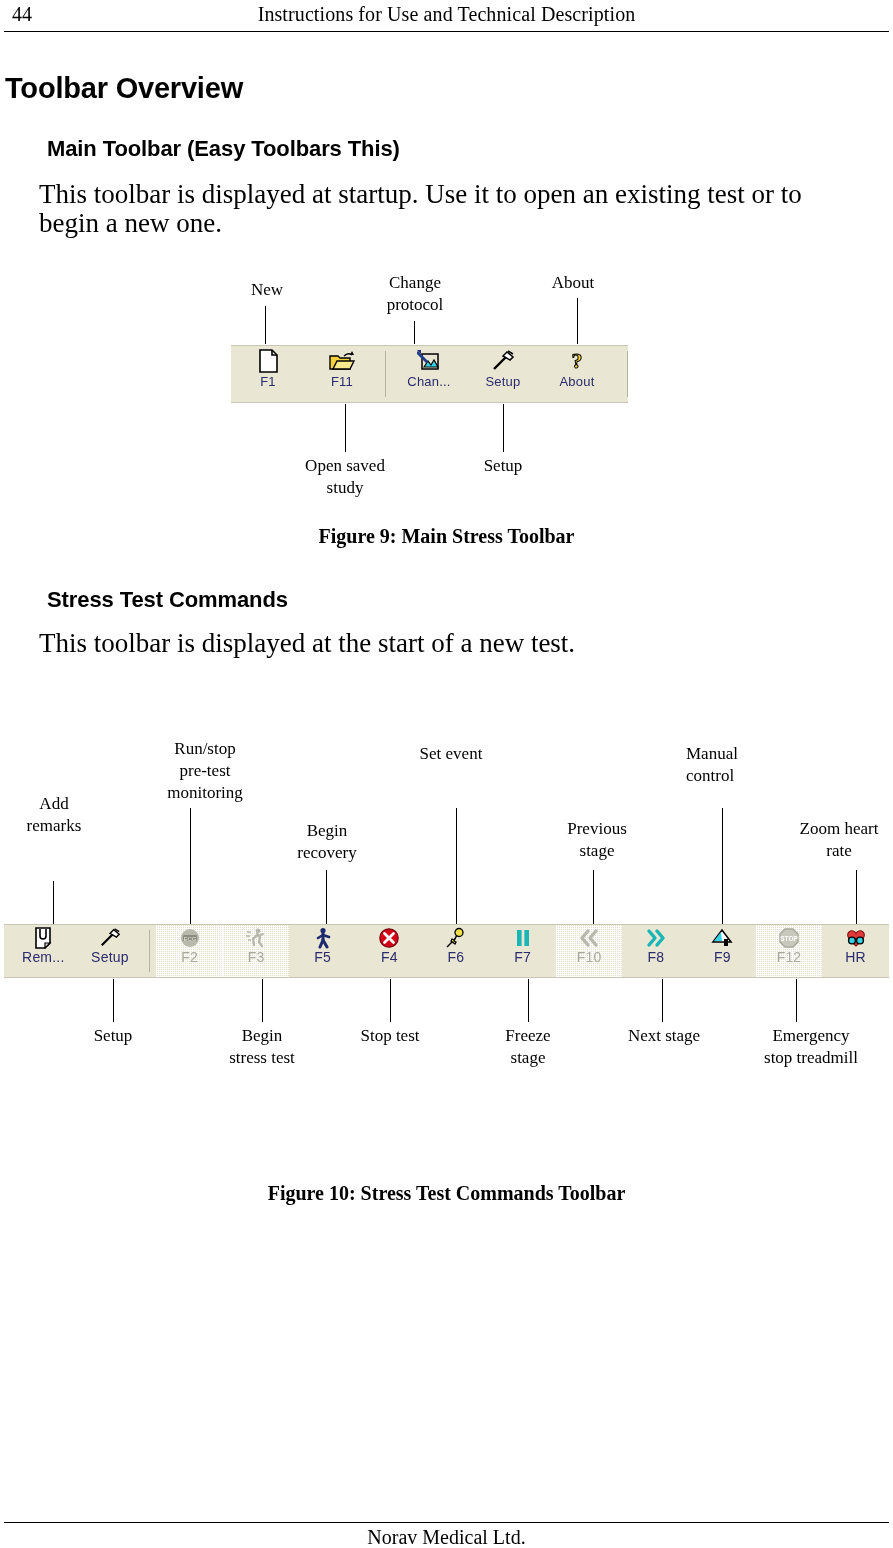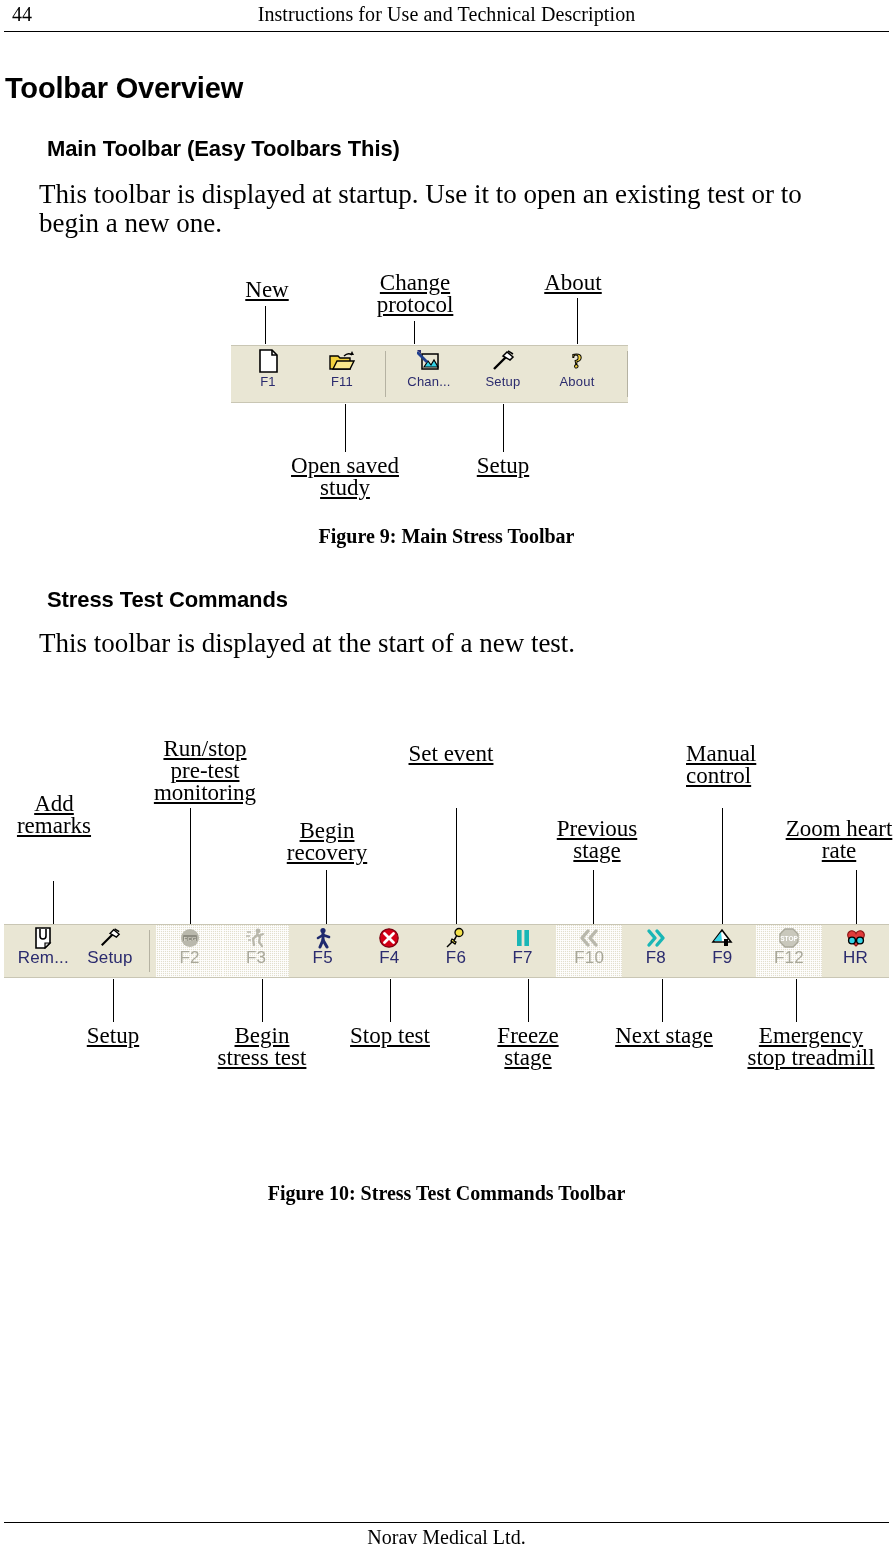--- a/index.html
+++ b/index.html
@@ -104,25 +104,24 @@
     width: 893px;
     text-align: center;
     font-size: 20px;
     font-family: "Liberation Serif", serif;
   }
 
   
   .ann {
     position: absolute;
     font-family: "Liberation Serif", serif;
-    font-size: 23px;
+    font-size: 17px;
     line-height: 22px;
     text-align: center;
     white-space: pre-line;
-    text-decoration: underline;
   }
   .leader {
     position: absolute;
     width: 0;
     border-left: 1.7px solid #000;
   }
 
   
   .toolbar {
     position: absolute;
@@ -183,21 +182,21 @@
   #fig9-toolbar .tb-btn { width: 74px; }
 
   
   #fig10-toolbar {
     left: 4px; top: 924px;
     width: 885px; height: 54px;
     padding-left: 6px;
   }
   #fig10-toolbar .tb-btn { width: 68px; padding-top: 2px; }
   #fig10-toolbar .tb-btn .glyph { height: 22px; }
-  #fig10-toolbar .tb-btn .key { font-size: 17px; }
+  #fig10-toolbar .tb-btn .key { font-size: 14px; }
 </style>
 </head>
 <body>
 
 <div class="page-header">
   <div class="page-number">44</div>
   <div class="header-title">Instructions for Use and Technical Description</div>
 </div>
 <div class="header-rule"></div>
 

